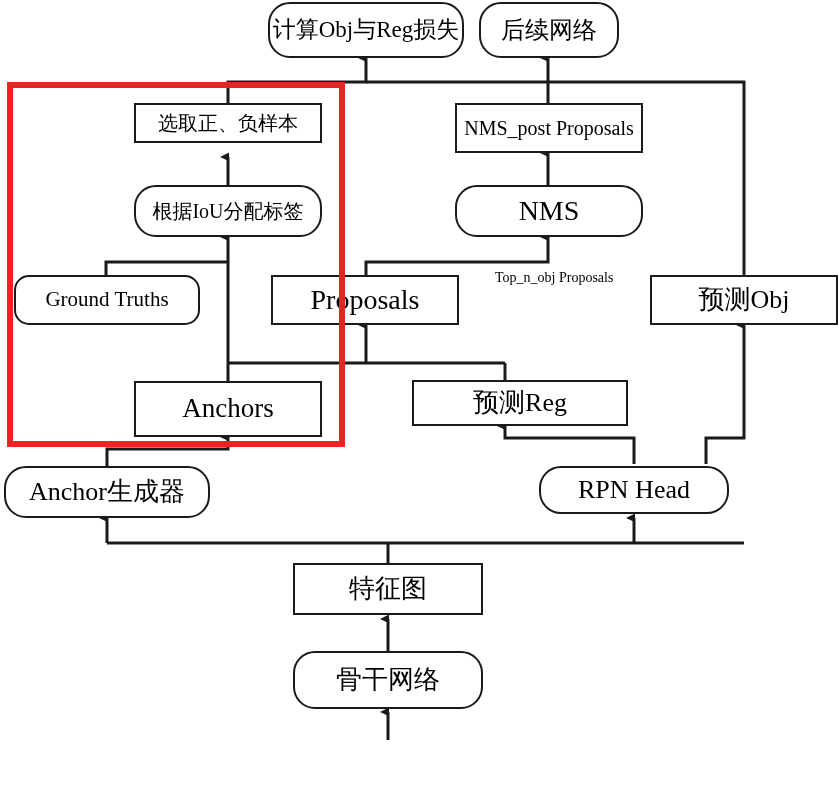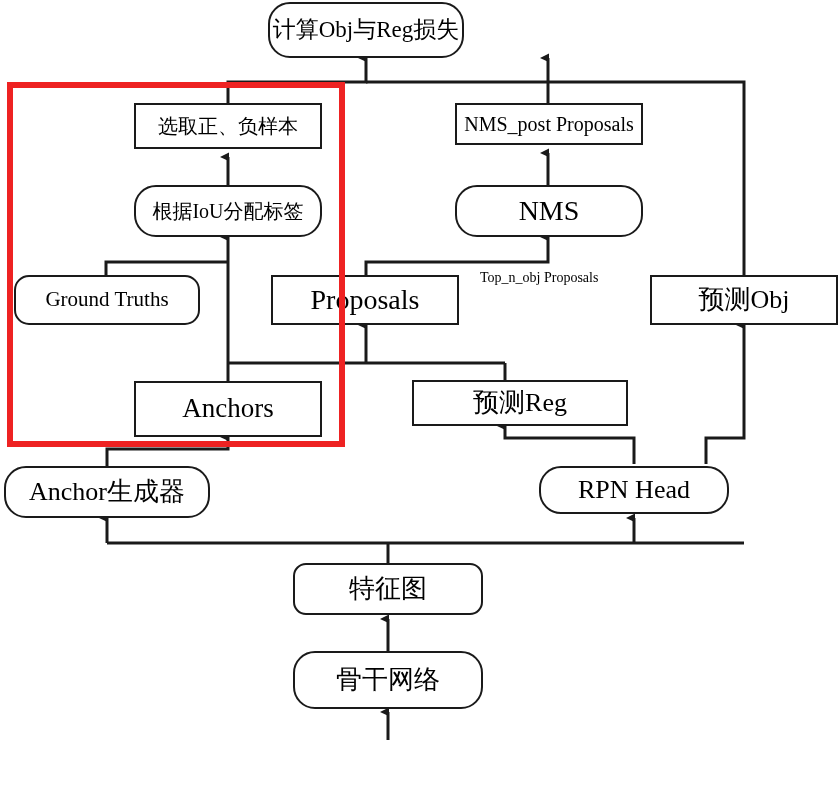--- a/index.html
+++ b/index.html
@@ -91,43 +91,44 @@
 
       <path d="M744,275 L744,82 L366,82"></path>
 
     </g>
   </svg>
 
   <div class="redbox" style="left:7px;top:82px;width:338px;height:365px;"></div>
 
   <div class="node round" style="left:268px;top:2px;width:196px;height:56px;font-size:23px;">计算Obj与Reg损失</div>
 
+  <div class="node round" style="left:479px;top:2px;width:140px;height:56px;font-size:24px;">后续网络</div>
 
-  <div class="node" style="left:134px;top:103px;width:188px;height:46px;font-size:20px;">选取正、负样本</div>
+  <div class="node" style="left:134px;top:103px;width:188px;height:40px;font-size:20px;">选取正、负样本</div>
 
-  <div class="node" style="left:455px;top:103px;width:188px;height:42px;font-size:20px;">NMS_post Proposals</div>
+  <div class="node" style="left:455px;top:103px;width:188px;height:50px;font-size:20px;">NMS_post Proposals</div>
 
   <div class="node round" style="left:134px;top:185px;width:188px;height:52px;font-size:20px;text-align:center;">根据IoU分配标签</div>
 
   <div class="node round" style="left:455px;top:185px;width:188px;height:52px;font-size:28px;">NMS</div>
 
   <div class="node" style="left:14px;top:275px;width:186px;height:50px;font-size:21px;border-radius:15px;">Ground Truths</div>
 
   <div class="node" style="left:271px;top:275px;width:188px;height:50px;font-size:28px;">Proposals</div>
 
   <div class="node" style="left:650px;top:275px;width:188px;height:50px;font-size:26px;">预测Obj</div>
 
   <div class="node" style="left:134px;top:381px;width:188px;height:56px;font-size:27px;">Anchors</div>
 
   <div class="node" style="left:412px;top:380px;width:216px;height:46px;font-size:26px;">预测Reg</div>
 
   <div class="node round" style="left:4px;top:466px;width:206px;height:52px;font-size:26px;">Anchor生成器</div>
 
   <div class="node round" style="left:539px;top:466px;width:190px;height:48px;font-size:26px;">RPN Head</div>
 
-  <div class="node" style="left:293px;top:563px;width:190px;height:52px;font-size:26px;border-radius:13px;">特征图</div>
+  <div class="node" style="left:293px;top:563px;width:190px;height:52px;font-size:26px;">特征图</div>
 
   <div class="node round" style="left:293px;top:651px;width:190px;height:58px;font-size:26px;">骨干网络</div>
 
 
-  <div class="label-free" style="left:480px;top:270px;font-size:14px;">Top_n_obj Proposals</div>
+  <div class="label-free" style="left:495px;top:270px;font-size:14px;">Top_n_obj Proposals</div>
 
 </div>
 
 </body></html>

